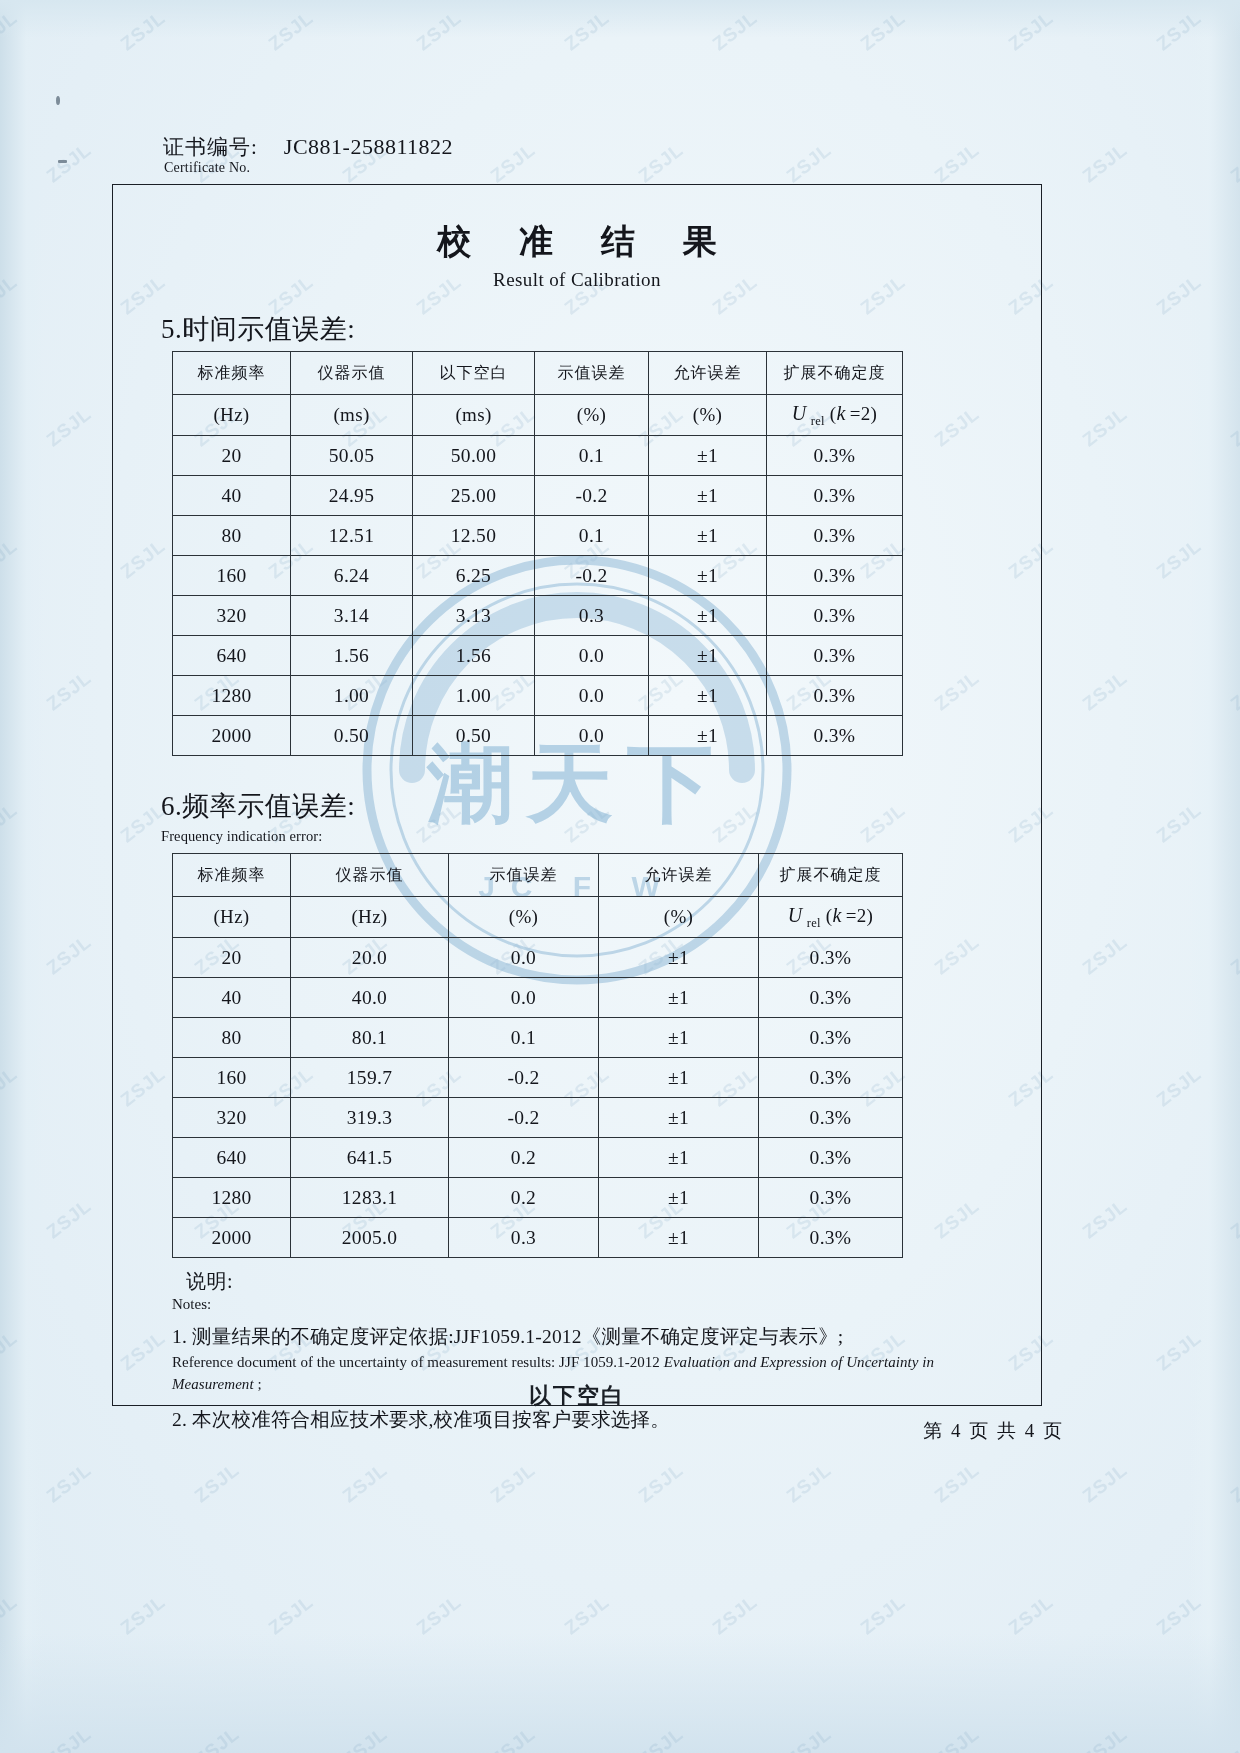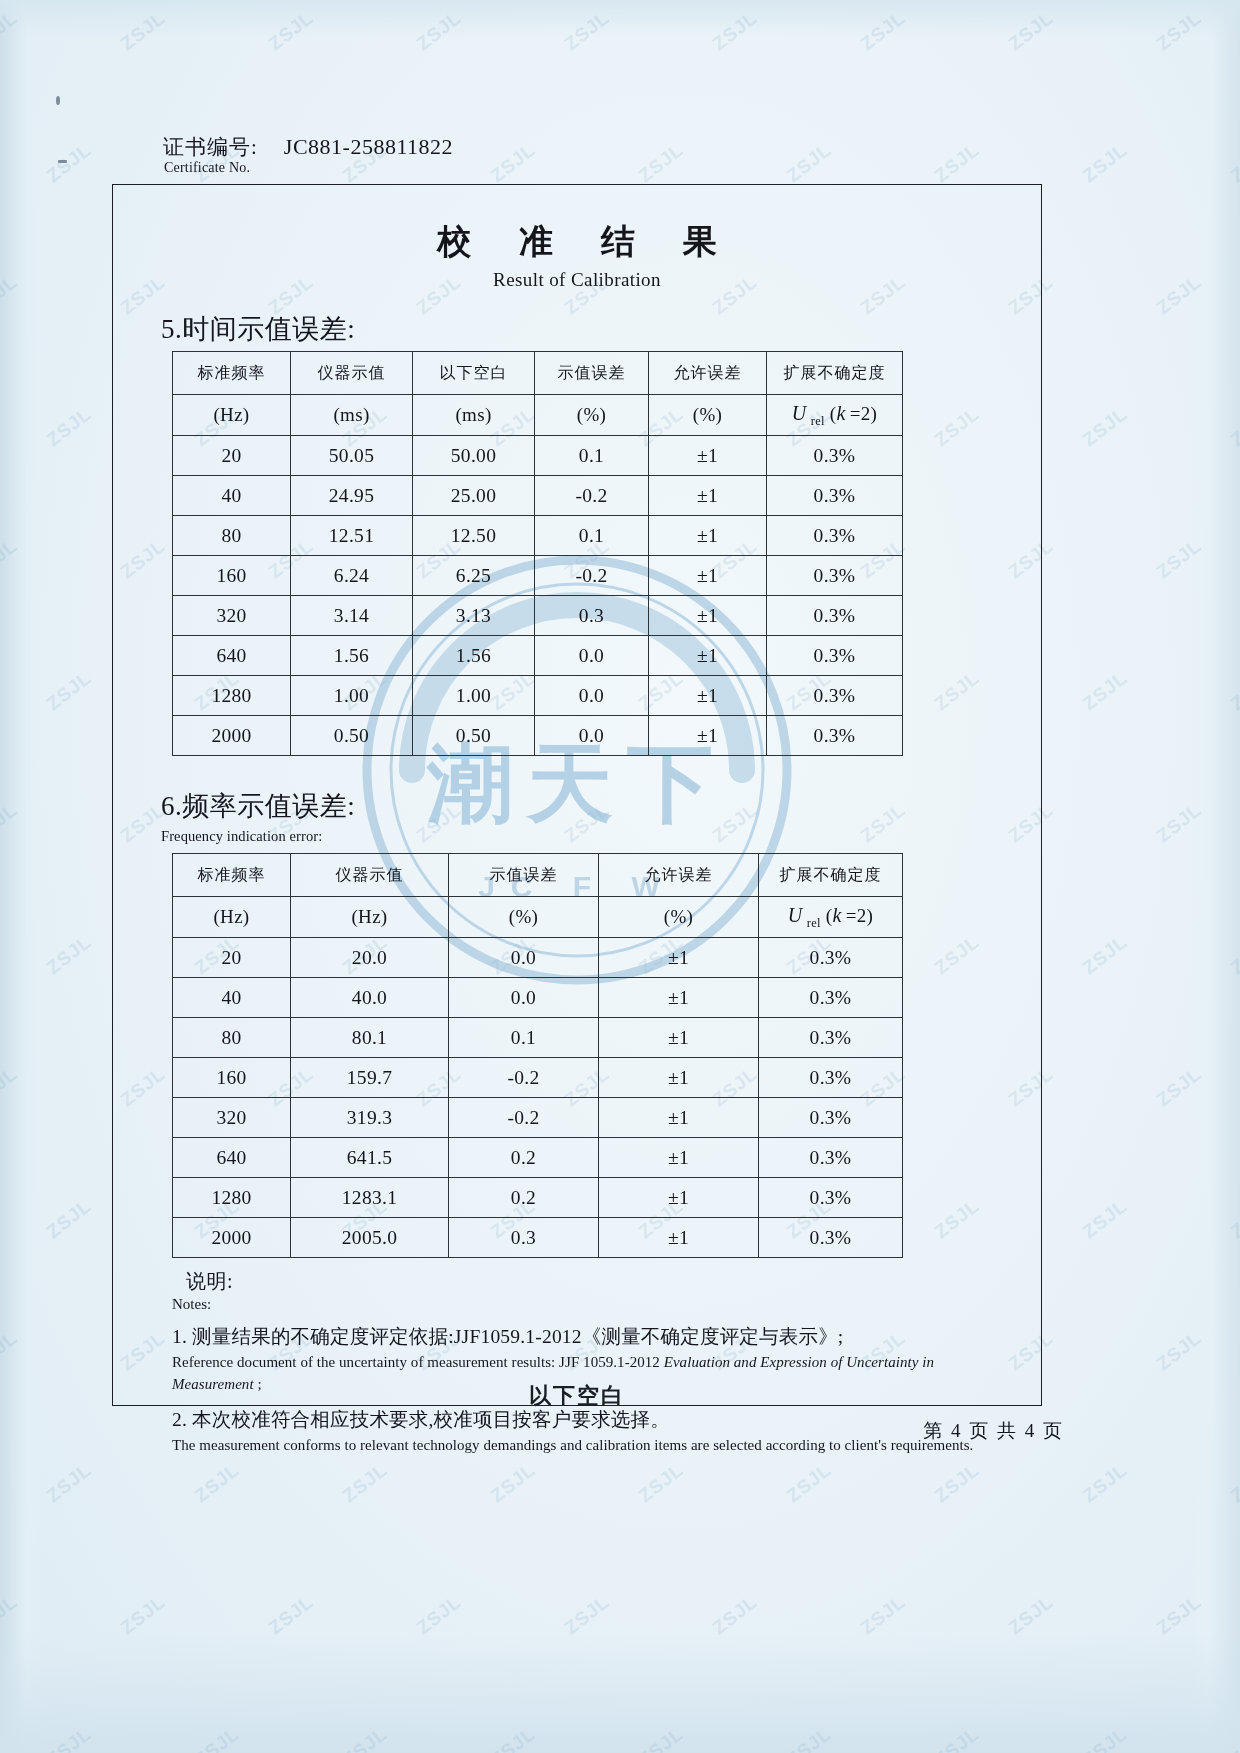--- a/index.html
+++ b/index.html
@@ -561,21 +561,20 @@
             </tr>
           </tbody>
       </table>
 
       <div class="notes-cn-head">说明:</div>
       <div class="notes-en-head">Notes:</div>
       <div id="notes-list">
           <div class="note-cn">1. 测量结果的不确定度评定依据:JJF1059.1-2012《测量不确定度评定与表示》;</div>
           <div class="note-en"><span>Reference document of the uncertainty of measurement results: JJF 1059.1-2012 </span><em>Evaluation and Expression of Uncertainty in Measurement</em><span> ;</span></div>
           <div class="note-cn">2. 本次校准符合相应技术要求,校准项目按客户要求选择。</div>
-          <div class="note-en"><span>The measurement conforms to relevant technology demandings and calibration items are selected according to client's requirements.</span></div>
         </div>
 
     </div>
 
     <div class="blank-mark">以下空白</div>
   </div>
 
   <div class="footer">第 4 页 共 4 页</div>
 
 </div>

